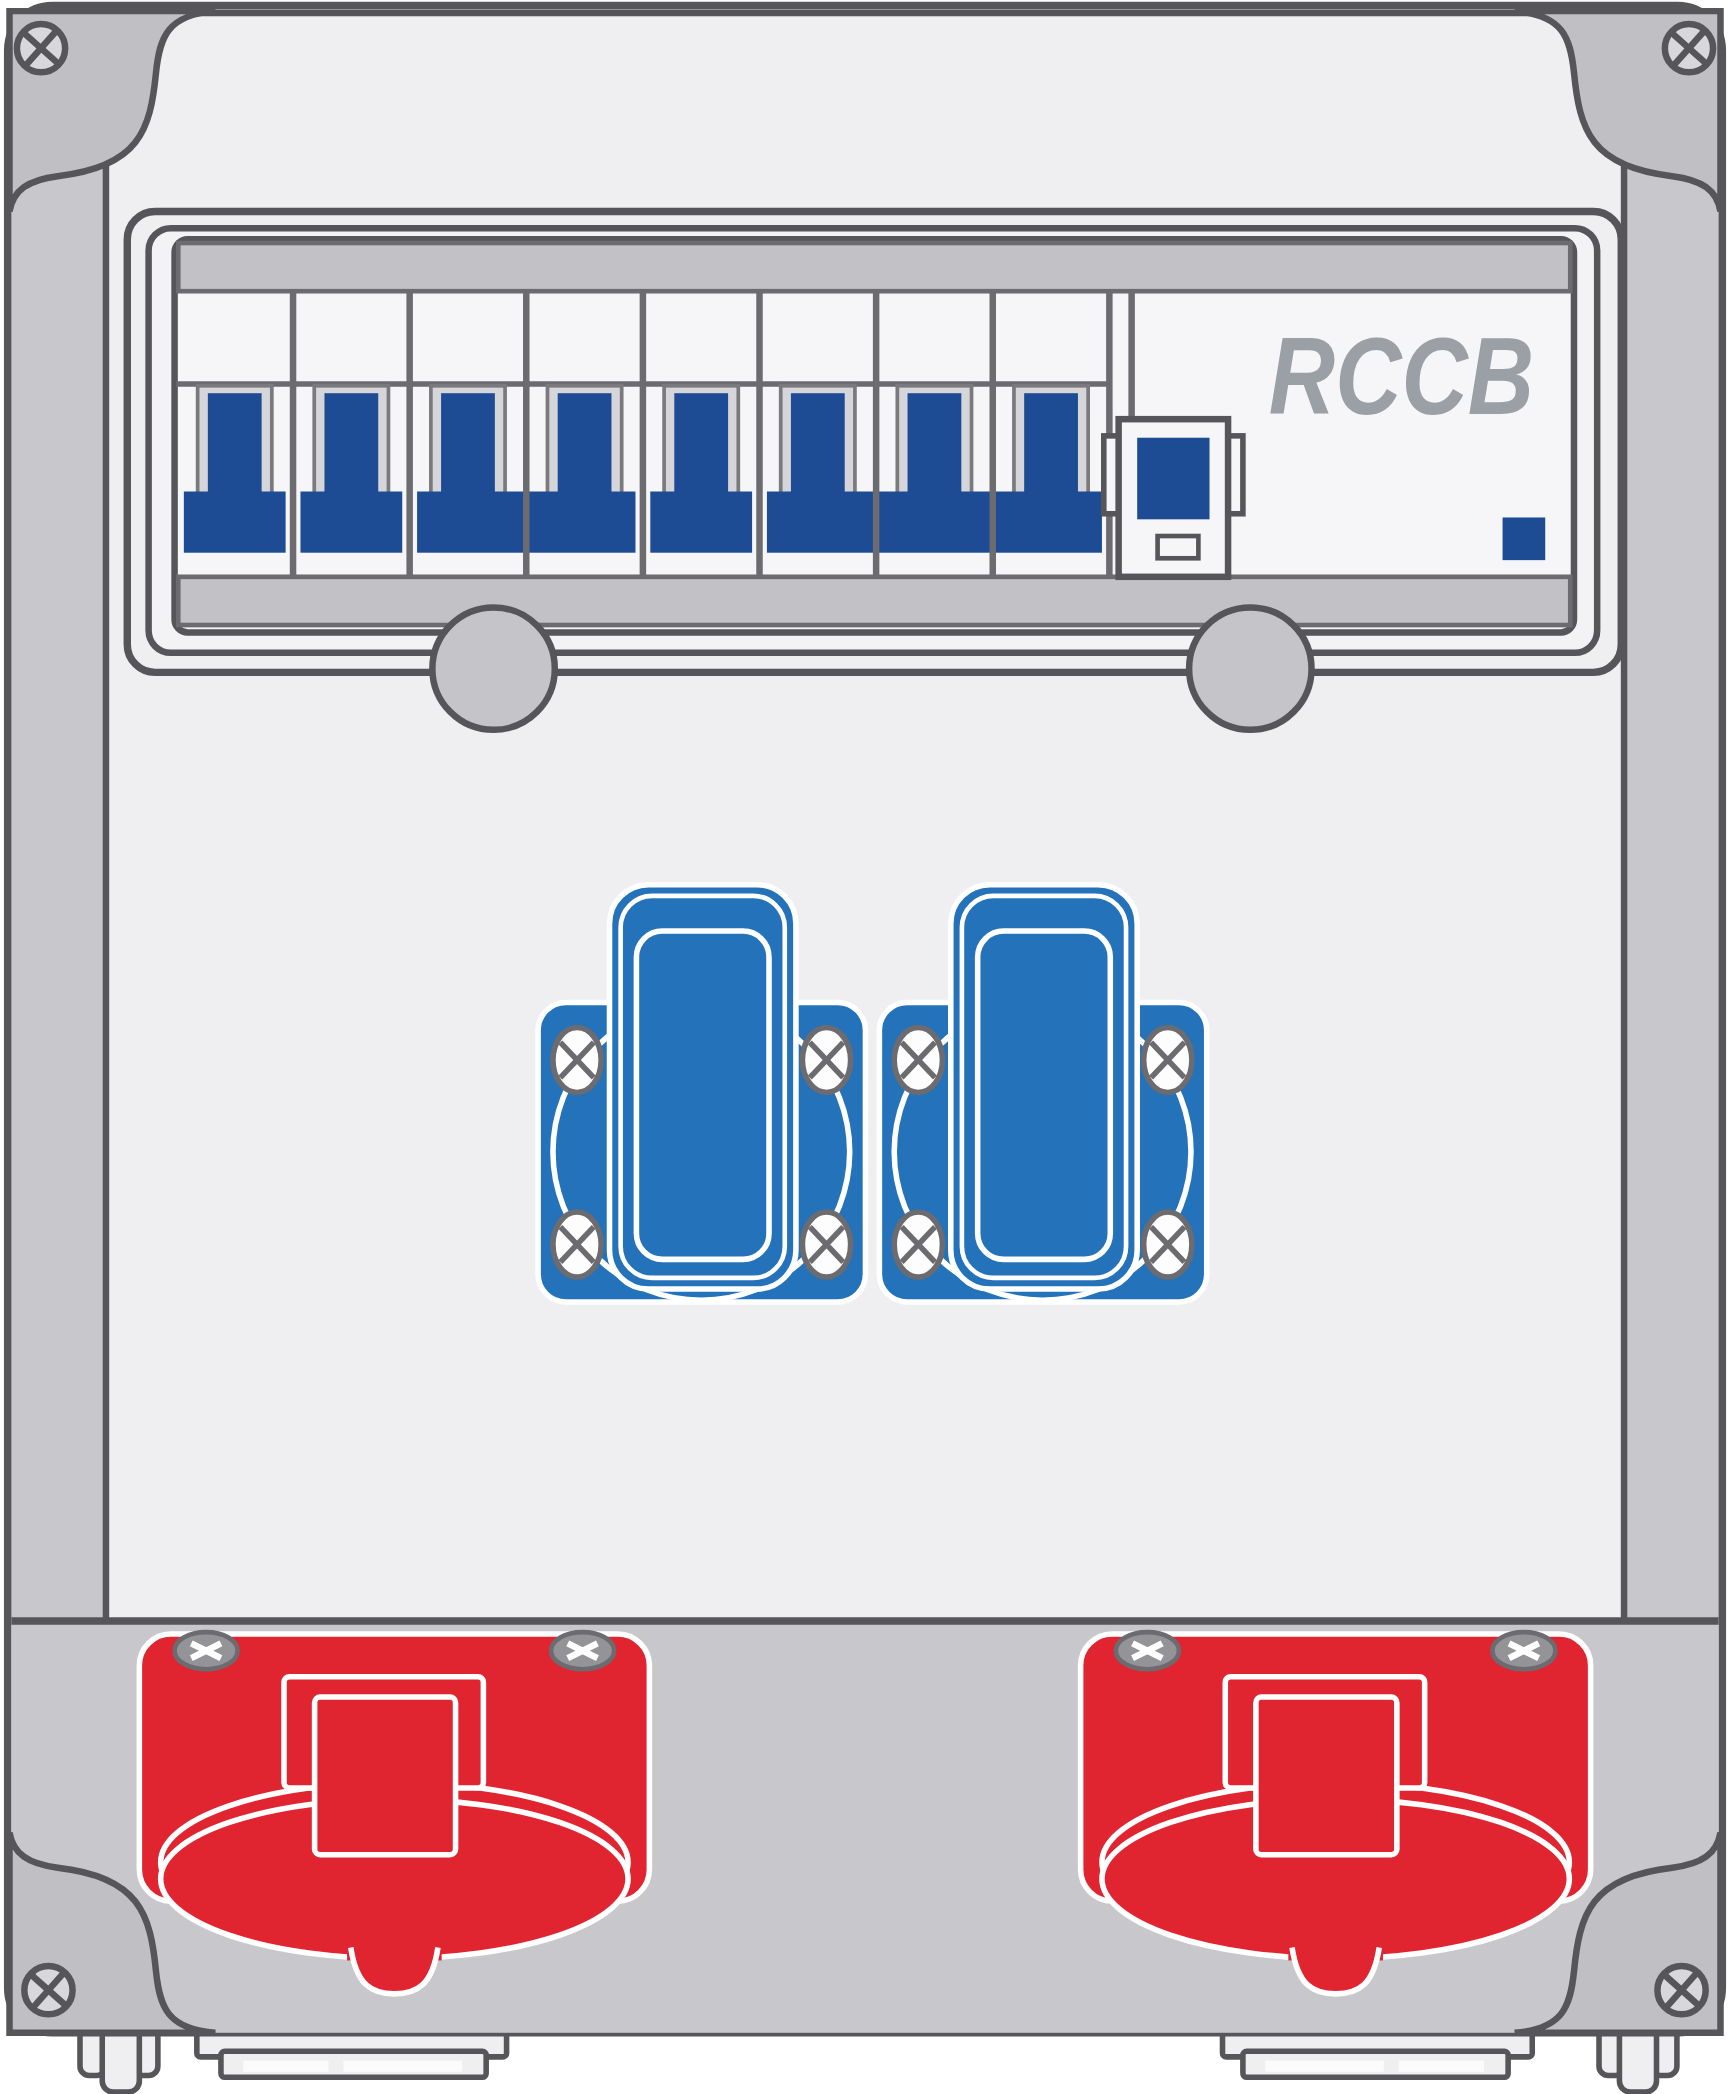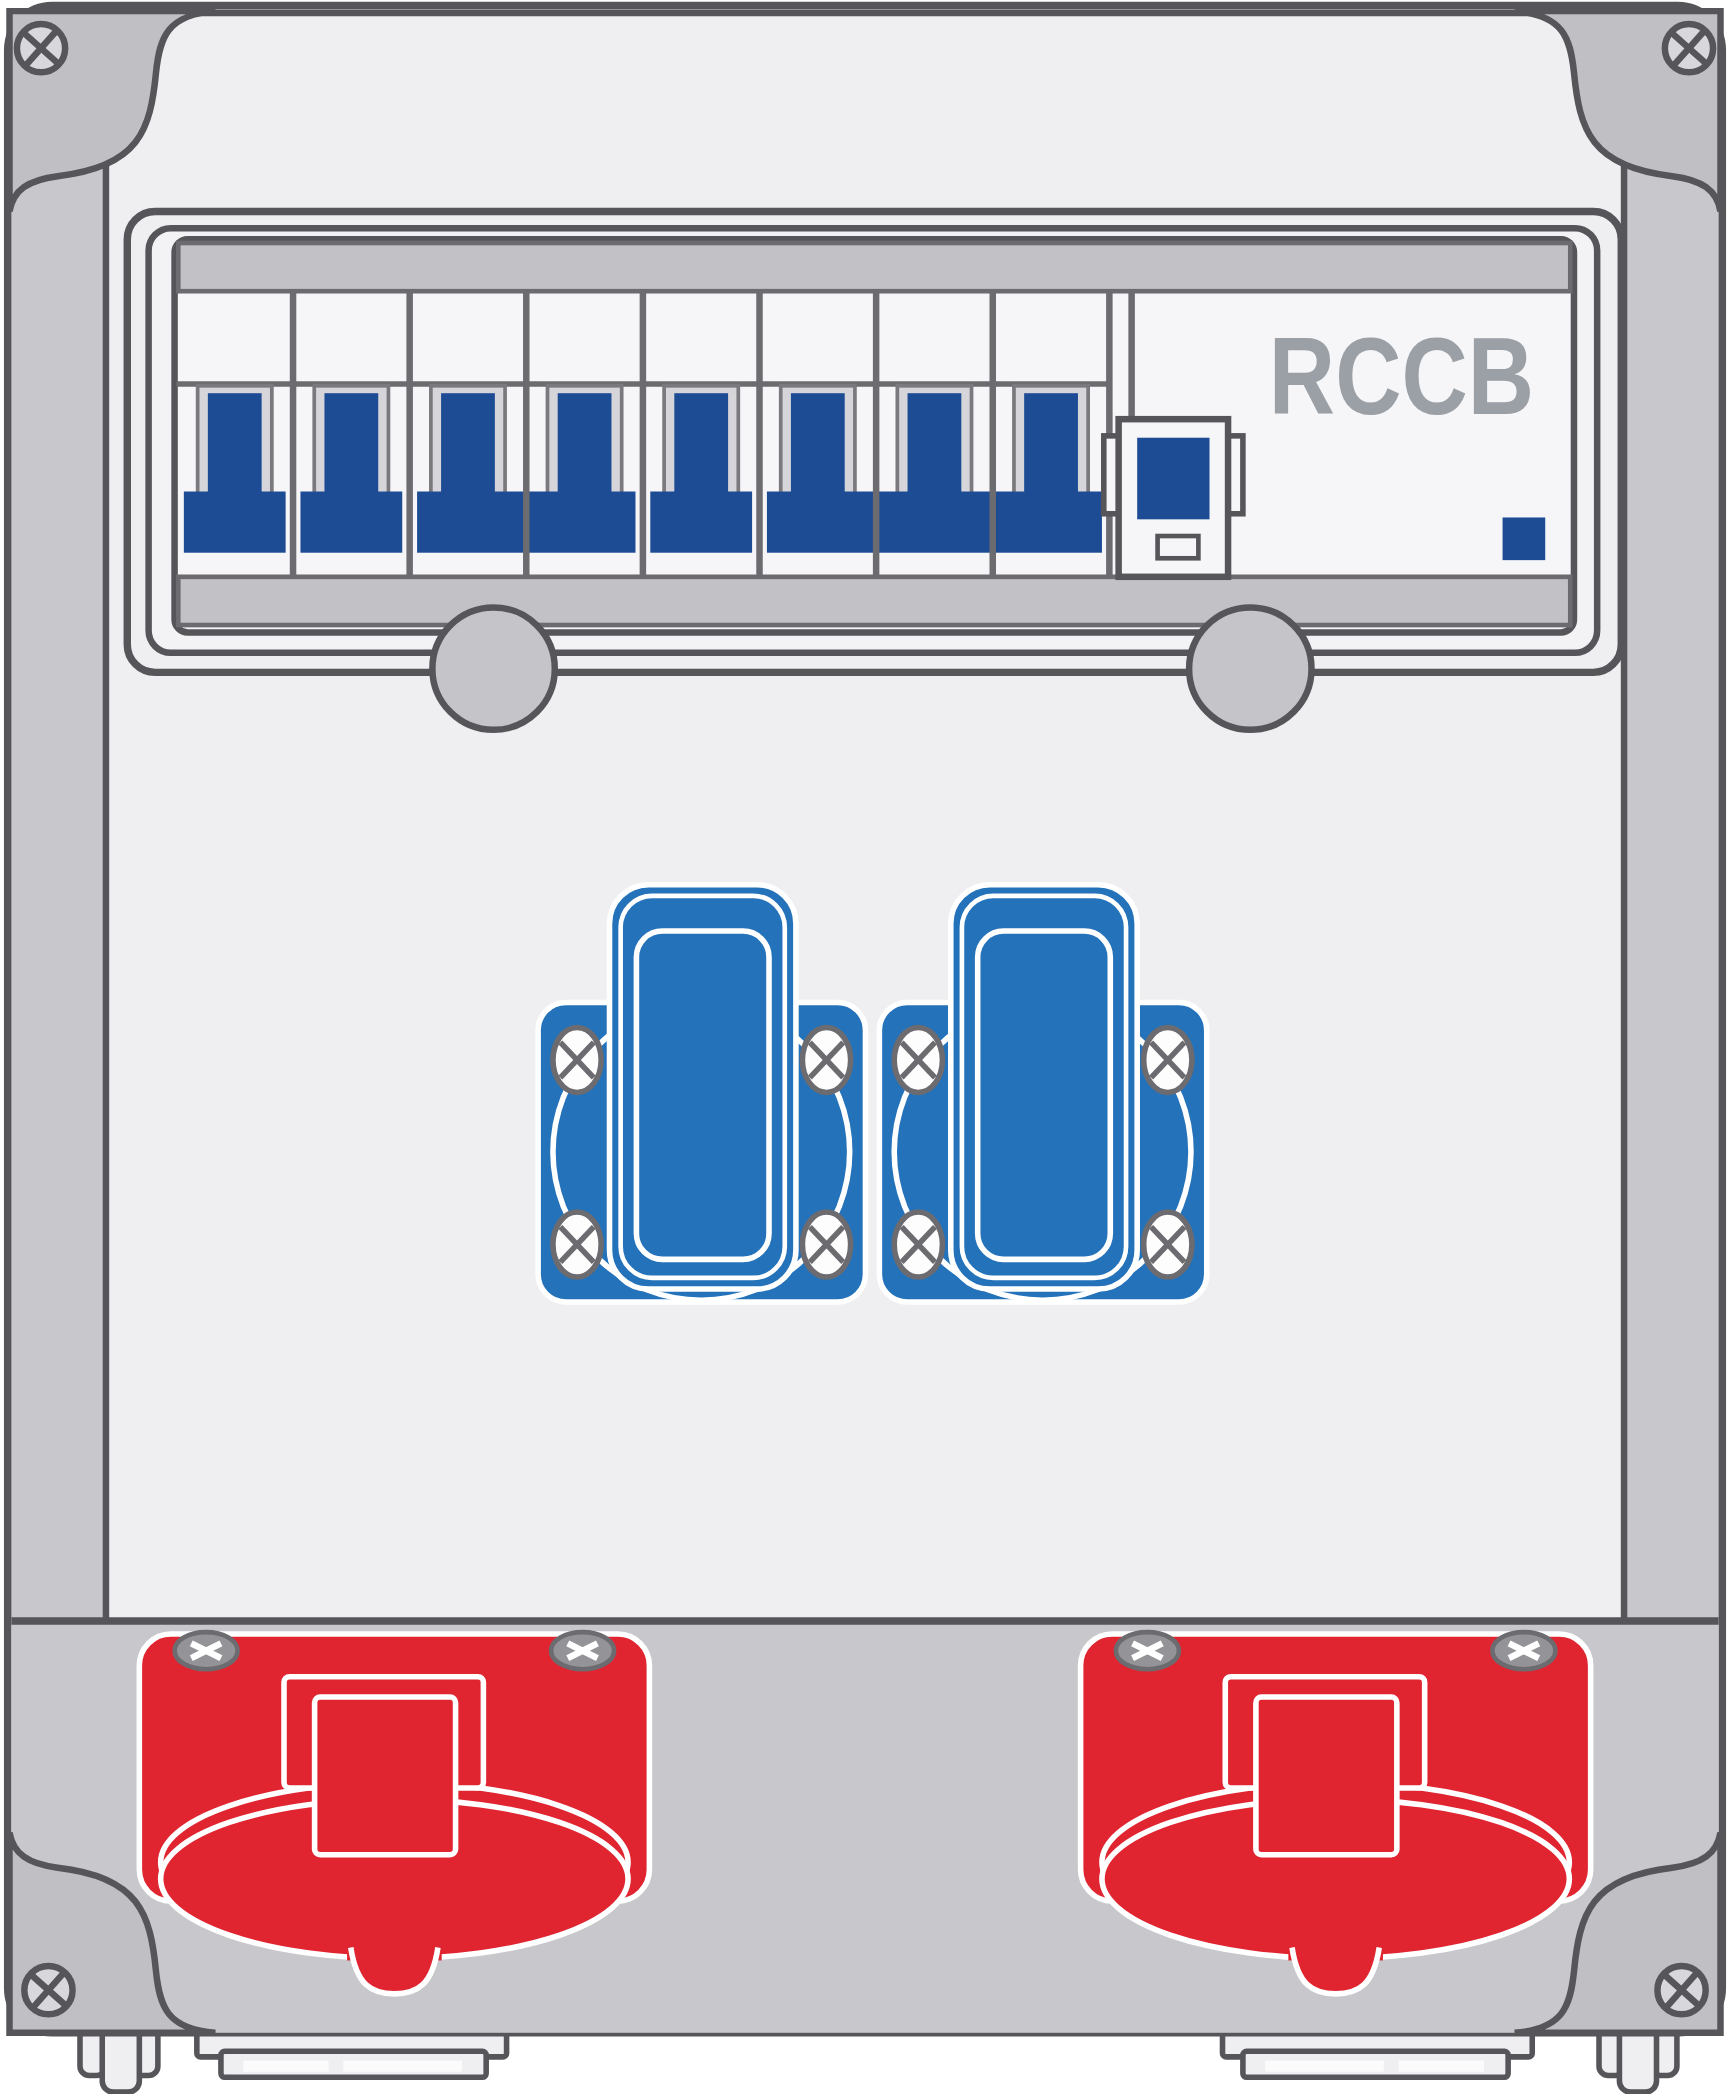--- a/index.html
+++ b/index.html
@@ -1,16 +1,16 @@
 <!DOCTYPE html>
 <html style="font-size:15px"><head>
 <meta charset="utf-8">
 <style>
   html,body{margin:0;padding:0;background:#ffffff;}
-  .stage{width:1730px;height:2094px;position:relative;font-family:"Liberation Sans",sans-serif;}
+  .stage{width:1730px;height:2094px;position:relative;font-family:"Liberation Sans",sans-serif;font-style:italic;}
   svg{display:block;}
   text{user-select:none;}
 </style>
 </head>
 <body>
 
 <div class="stage">
 <svg width="1730" height="2094" viewBox="0 0 1865 2258" xmlns="http://www.w3.org/2000/svg">
 
   <g stroke="#56565a" stroke-width="6" fill="#efeff1">

